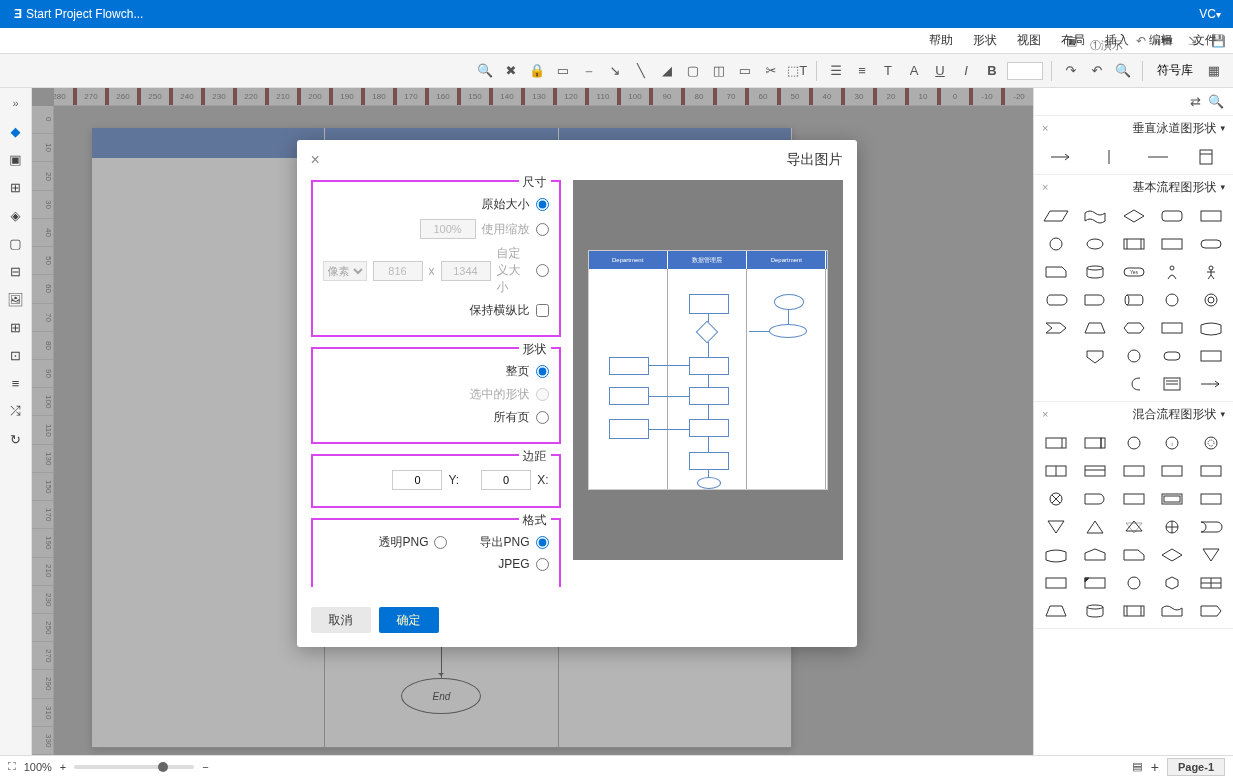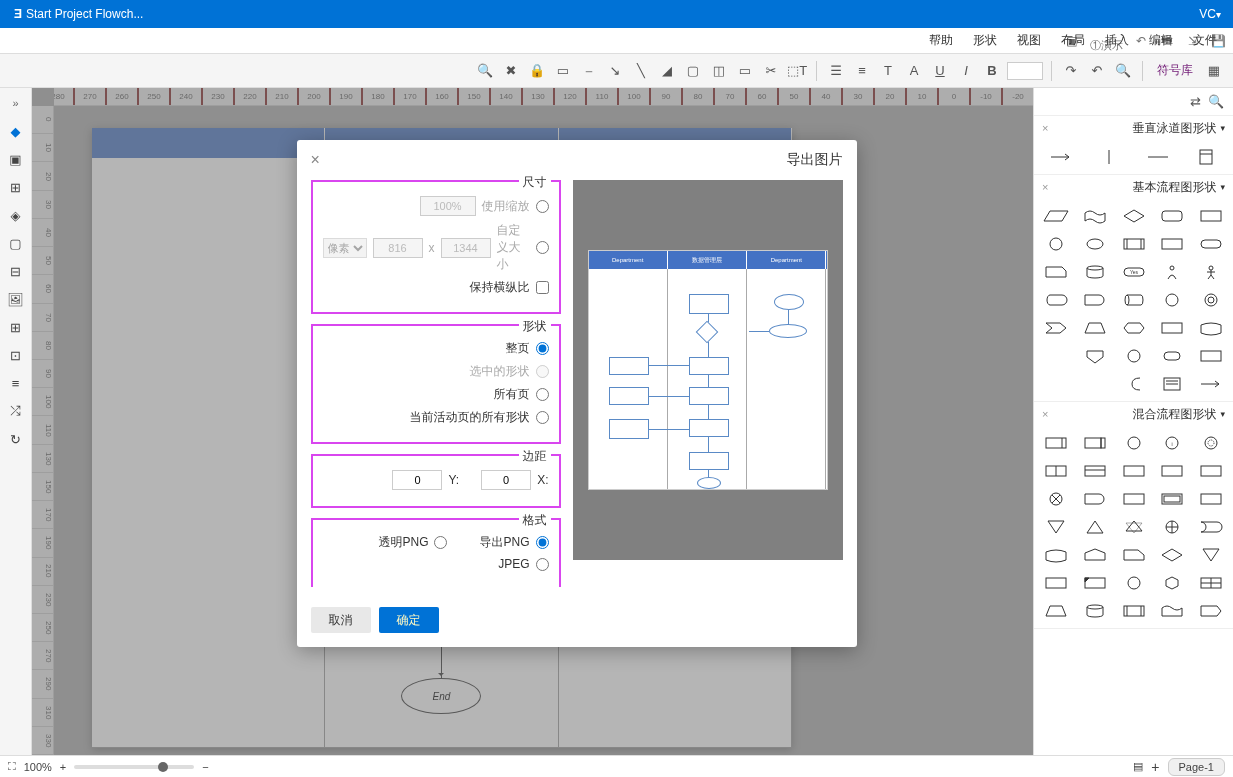--- a/index.html
+++ b/index.html
@@ -18,21 +18,21 @@
 .menubar span { padding: 0 10px; }
 
 
 .quickbar { position: absolute; right: 6px; top: 30px; display: flex; gap: 10px; align-items: center; height: 22px; flex-direction: row-reverse; }
 .quickbar .qicon { width: 16px; height: 16px; opacity: 0.7; display: flex; align-items: center; justify-content: center; font-size: 12px; color: #333; }
 
 
 .fmtbar { height: 34px; background: #f5f5f5; border-bottom: 1px solid #ddd; display: flex; align-items: center; padding: 0 8px; gap: 4px; flex-direction: row-reverse; }
 .fmtbar .ticon { width: 22px; height: 22px; display: flex; align-items: center; justify-content: center; font-size: 13px; color: #555; border-radius: 2px; }
 .fmtbar .sep { width: 1px; height: 20px; background: #ccc; margin: 0 4px; }
-.fmtbar .seglabel { font-size: 12px; color: #701a75; padding: 0 6px; }
+.fmtbar .seglabel { font-size: 12px; color: #000000; padding: 0 6px; }
 .fmtbar .righthammer { margin-right: auto; }
 .fmtbar input.font { width: 36px; height: 18px; border: 1px solid #ccc; font-size: 11px; text-align: center; }
 
 
 .main { display: flex; height: calc(100% - 28px - 26px - 34px - 22px); flex-direction: row-reverse; }
 
 
 .shape-panel { width: 200px; background: #fff; border-left: 1px solid #ddd; overflow-y: auto; position: relative; }
 .shape-panel .topsearch { height: 28px; display: flex; align-items: center; padding: 0 8px; gap: 8px; border-bottom: 1px solid #eee; flex-direction: row-reverse; }
 .shape-panel .topsearch .q { font-size: 13px; color: #555; }
@@ -42,41 +42,41 @@
 .shape-section .hdr .x { margin-right: auto; color: #999; font-size: 11px; }
 .shape-grid { display: grid; grid-template-columns: repeat(5, 1fr); gap: 6px; padding: 6px; direction: rtl; }
 .shape-grid .cell { height: 22px; display: flex; align-items: center; justify-content: center; }
 .shape-grid svg { width: 28px; height: 18px; }
 .shape-grid.row1 { grid-template-columns: repeat(4, 1fr); }
 
 
 .canvas-area { flex: 1; background: #aaa; position: relative; overflow: hidden; }
 .canvas-area .overlay-dim { position:absolute; inset:0; background: rgba(120,120,120,0.55); z-index: 3; }
 .ruler-h { position: absolute; top: 0; left: 22px; right: 0; height: 18px; background: #eee; border-bottom: 1px solid #ccc; font-size: 8px; color: #555; display:flex; overflow:hidden; z-index:2; flex-direction: row-reverse; }
-.ruler-h span { width: 32px; text-align: center; border-left: 2px solid #7f1d1d; line-height: 18px; flex-shrink:0; }
+.ruler-h span { width: 32px; text-align: center; border-left: 4px solid #7f1d1d; line-height: 18px; flex-shrink:0; }
 .ruler-v { position: absolute; top: 18px; left: 0; bottom: 0; width: 22px; background: #eee; border-right: 1px solid #ccc; z-index:2; display:flex; flex-direction:column; }
 .ruler-v span { height: 32px; font-size: 8px; color:#555; writing-mode: vertical-rl; text-align:center; border-bottom:1px solid #ccc; }
 .canvas-page { position: absolute; top: 40px; left: 60px; width: 700px; height: 620px; background: #fff; box-shadow: 0 2px 8px rgba(0,0,0,0.3); z-index:1; }
 .canvas-page .swim-hdr { height: 30px; background: #4472c4; display:flex; }
 .canvas-page .swim-hdr div { flex:1; border-right: 1px solid #fff; }
 .canvas-page .swim-body { height: calc(100% - 30px); display:flex; }
 .canvas-page .swim-body .lane { flex:1; border-right:1px solid #999; border-bottom:1px solid #999; position:relative; }
 .end-oval { position:absolute; left:50%; top: 520px; transform: translateX(-50%); width: 80px; height:36px; border:1px solid #333; border-radius: 50%; display:flex; align-items:center; justify-content:center; font-size:10px; font-style: italic; }
 .arrow-down { position:absolute; left:50%; top: 480px; width:1px; height:40px; background:#333; }
 .arrow-down:after { content:''; position:absolute; bottom:-1px; left:-3px; border:3px solid transparent; border-top-color:#333; }
 
 
 .right-rail { width: 32px; background: #f5f5f5; border-right: 1px solid #ddd; display:flex; flex-direction:column; align-items:center; padding-top: 4px; gap: 10px; }
 .right-rail .ricon { width:18px; height:18px; display:flex; align-items:center; justify-content:center; font-size:13px; color:#444; }
 .right-rail .ricon.active { color:#0072d6; }
 .right-rail .collapse { margin-top: 2px; font-size:11px; color:#666; }
 
 
 .statusbar { height: 22px; background: #fff; border-top: 1px solid #ddd; display:flex; align-items:center; padding: 0 8px; font-size: 11px; color:#444; gap:8px; flex-direction: row-reverse; }
-.statusbar .tab { padding: 2px 10px; background: #f0f0f0; border: 1px solid #ccc; border-radius: 6px; }
+.statusbar .tab { padding: 2px 10px; background: #f0f0f0; border: 1px solid #ccc; border-radius: 0; font-weight: bold; }
 .statusbar .plus { font-size: 14px; }
 .statusbar .spacer { flex:1; }
 .statusbar .slider { width: 120px; height:4px; background:#ddd; position:relative; border-radius:2px; }
 .statusbar .slider .knob { position:absolute; right:26px; top:-3px; width:10px; height:10px; background:#666; border-radius:50%; }
 
 
 .modal-backdrop { position: absolute; inset: 0; z-index: 10; display: flex; align-items: flex-start; justify-content: center; }
 .modal { margin-top: 140px; margin-right: 80px; width: 560px; background: #fff; border-radius: 3px; box-shadow: 0 4px 20px rgba(0,0,0,0.3); }
 .modal-hdr { height: 40px; display: flex; align-items: center; padding: 0 14px; font-size: 14px; color: #333; flex-direction: row-reverse; }
 .modal-hdr .close { margin-right: auto; font-size: 16px; color: #888; cursor: pointer; }
@@ -754,20 +754,24 @@
             <div class="pline" style="left:119px;top:168px;width:1px;height:15px;"></div>
             <div class="pbox" style="left:100px;top:183px;width:40px;height:18px;"></div>
             <div class="pline" style="left:119px;top:201px;width:1px;height:8px;"></div>
             <div class="pbox poval" style="left:108px;top:208px;width:24px;height:12px;"></div>
           </div>
         </div>
       </div>
       <div class="settings-pane">
         <div class="fieldset">
           <span class="legend">尺寸</span>
+          <div class="row">
+              <input type="radio" checked="" style="">
+              <span>原始大小</span>
+            </div>
           <div class="row disabled">
               <input type="radio" style="">
               <span>使用缩放</span>
               <input type="text" class="wide" disabled="" value="100%" style="">
             </div>
           <div class="row disabled">
               <input type="radio" style="">
               <span>自定义大小</span>
               <input type="text" disabled="" value="1344" style=""> 
               <span>x</span> 
@@ -786,24 +790,20 @@
               <span>整页</span>
             </div>
           <div class="row disabled">
               <input type="radio" disabled="" style="">
               <span>选中的形状</span>
             </div>
           <div class="row">
               <input type="radio" style="">
               <span>所有页</span>
             </div>
-          <div class="row">
-              <input type="radio" style="">
-              <span>当前活动页的所有形状</span>
-            </div>
         </div>
         <div class="fieldset">
           <span class="legend">边距</span>
           <div class="row right">
             <span>X:</span>
               <input type="text" value="0" style="">
             <span style="width:10px"></span>
             <span>Y:</span>
               <input type="text" value="0" style="">
           </div>

